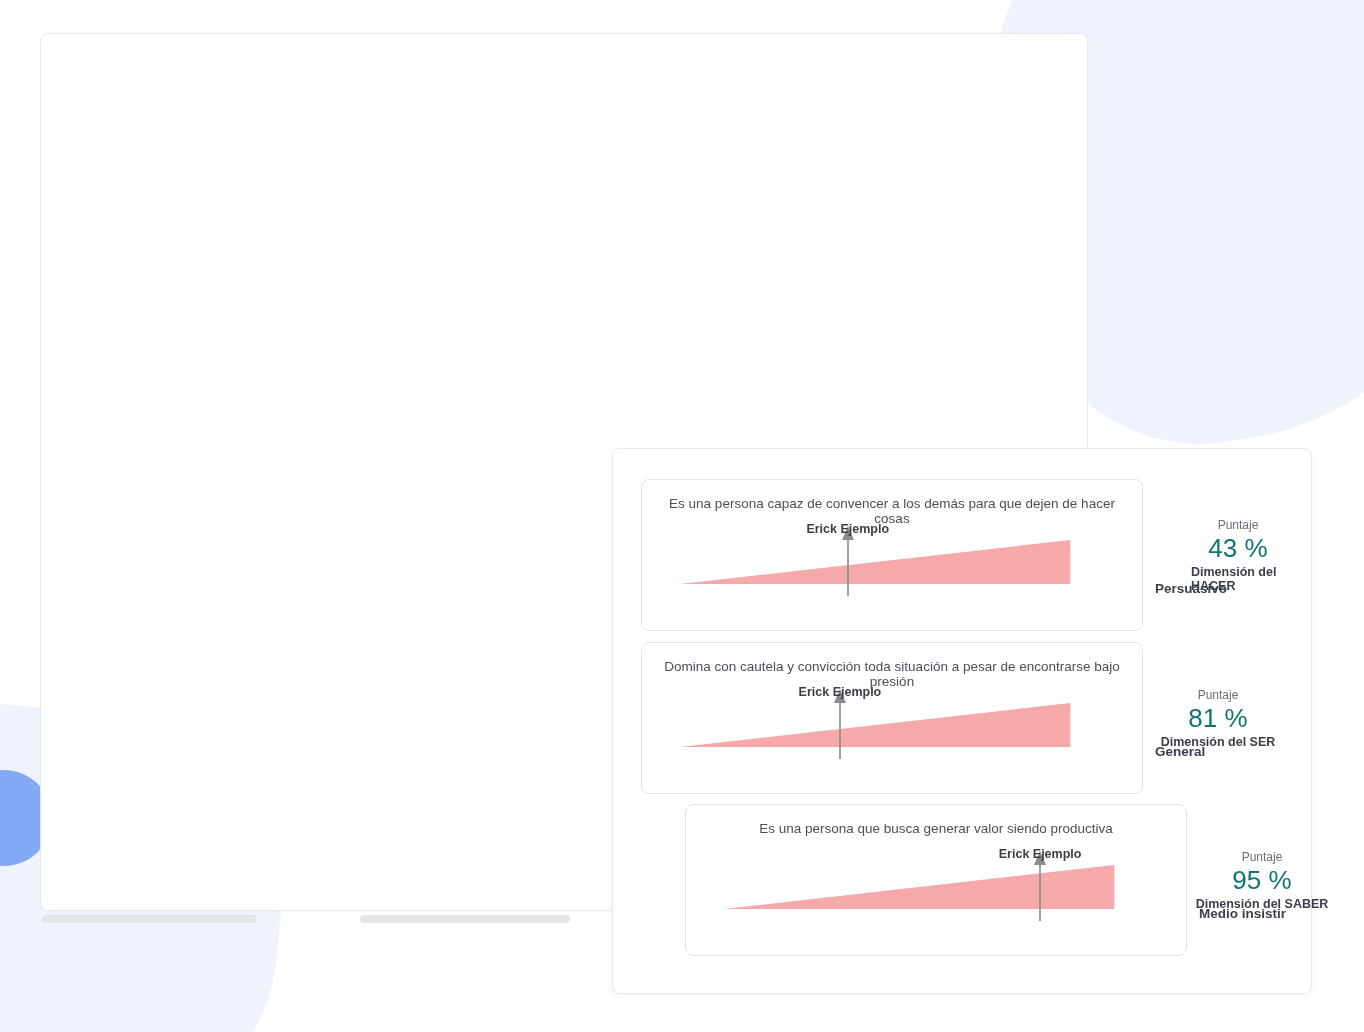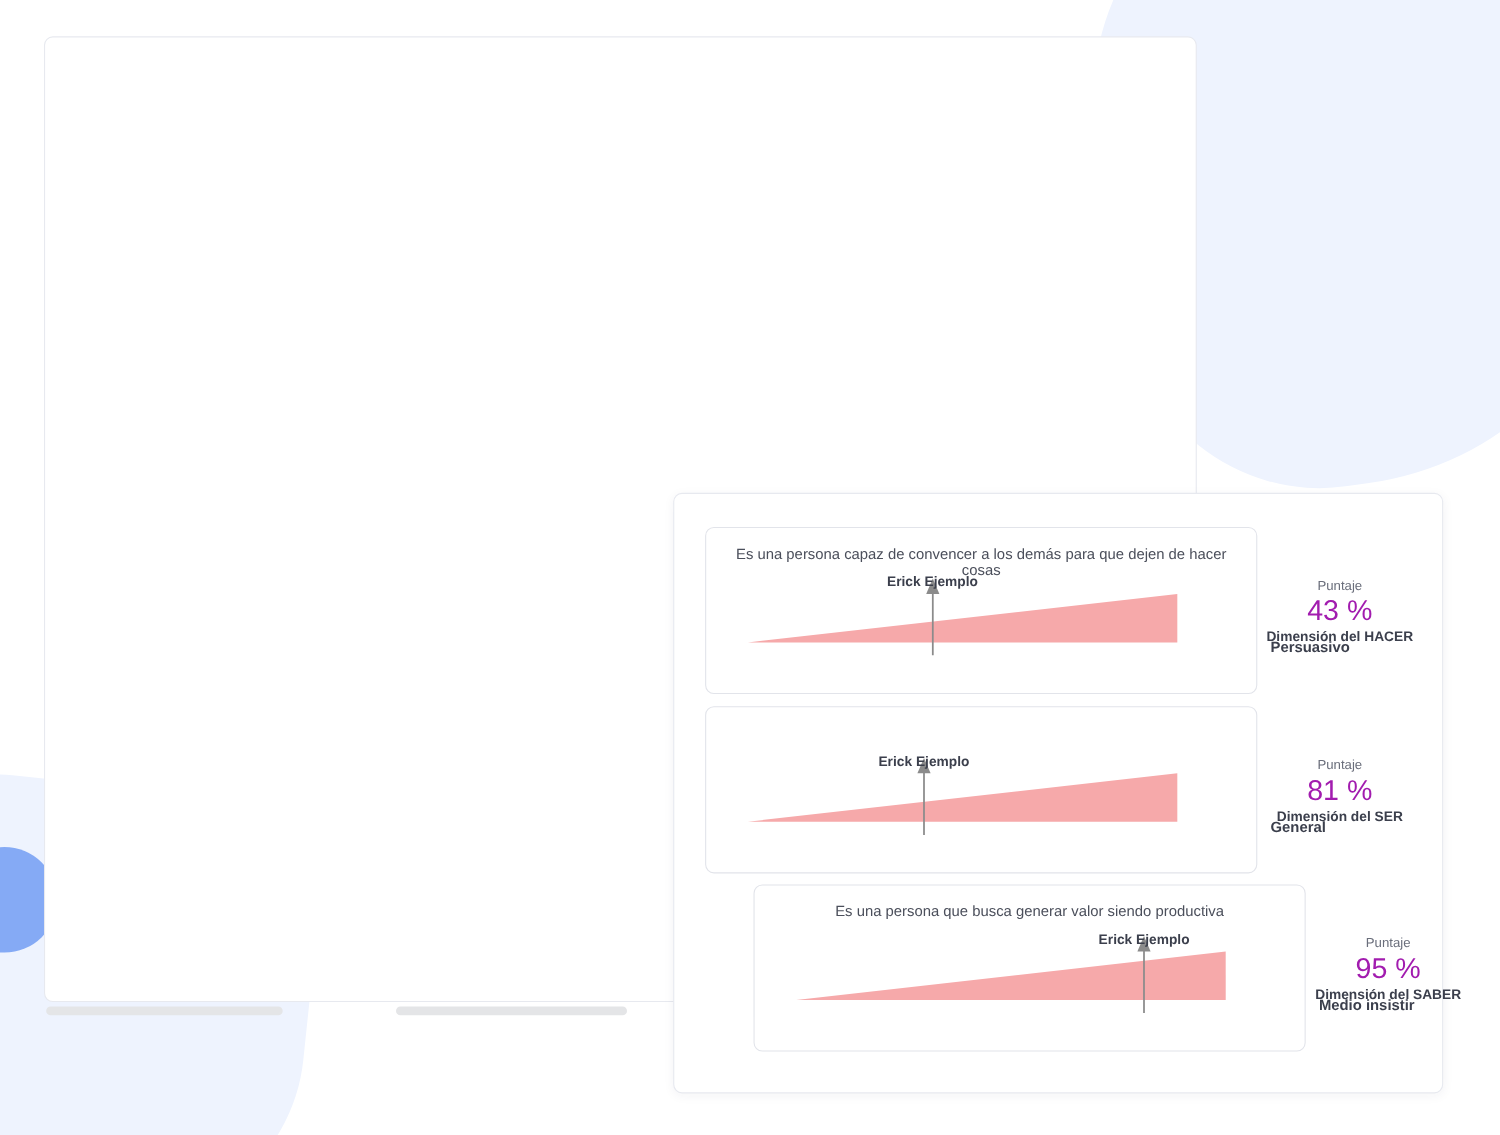--- a/index.html
+++ b/index.html
@@ -189,21 +189,21 @@
     box-shadow: 0 2px 10px rgba(30,40,80,.05);
   }
 
   .trait-row {
     position: absolute;
     left: 28px;
     width: 644px;
     height: 152px;
     display: flex;
   }
-  #trait-row-0 { top: 30px; }
+  #trait-row-0 { top: 30px; gap: 40px; }
   #trait-row-1 { top: 193px; }
   #trait-row-2 { top: 355px; margin-left: 44px; }
 
   .trait-card {
     position: relative;
     width: 502px;
     height: 100%;
     border: 1px solid #e2e4ea;
     border-radius: 8px;
     background: #ffffff;
@@ -243,21 +243,21 @@
     position: relative;
     flex: 1;
     display: flex;
     flex-direction: column;
     align-items: center;
     justify-content: center;
     gap: 1px;
     padding-left: 8px;
   }
   .score-caption { font-size: 12px; color: #6a6e7b; }
-  .score-value { font-size: 26px; color: #a21caf; }
+  .score-value { font-size: 26px; color: #0f766e; }
   .score-dim { font-size: 12.5px; font-weight: bold; color: #3b3f4c; }
 </style>
 </head>
 <body>
 
 <div id="stage">
 
   <div class="blob blob-tr"></div>
   <div class="blob blob-bl"></div>
   <div class="blob-dot"></div>
@@ -415,20 +415,21 @@
       </div>
       <div class="score-col">
         <span class="score-caption">Puntaje</span>
         <span class="score-value">43 %</span>
         <span class="score-dim">Dimensión del HACER</span>
       </div>
     </div>
 
     <div class="trait-row" id="trait-row-1">
       <div class="trait-card">
+        <div class="trait-stmt">Domina con cautela y convicción toda situación a pesar de encontrarse bajo presión</div>
         <div class="trait-graph">
           <svg viewBox="0 0 502 112" preserveAspectRatio="none" style="position:absolute;inset:0;width:100%;height:100%">
             <polygon points="38,84 430,40 430,84" fill="#f6a9aa"></polygon>
           </svg>
           <svg class="marker" viewBox="0 0 14 72" style="position: absolute; width: 14px; height: 72px; top: 24px; left: calc(39.5857% - 7px);">
             <line x1="7" y1="72" x2="7" y2="14" stroke="#8b8b8b" stroke-width="1.6"></line>
             <polygon points="7,2 13,16 1,16" fill="#8b8b8b"></polygon>
           </svg>
           <span class="trait-name" style="left: 39.5857%;">Erick Ejemplo</span>
           <span class="trait-label" style="bottom:16px">General</span>

